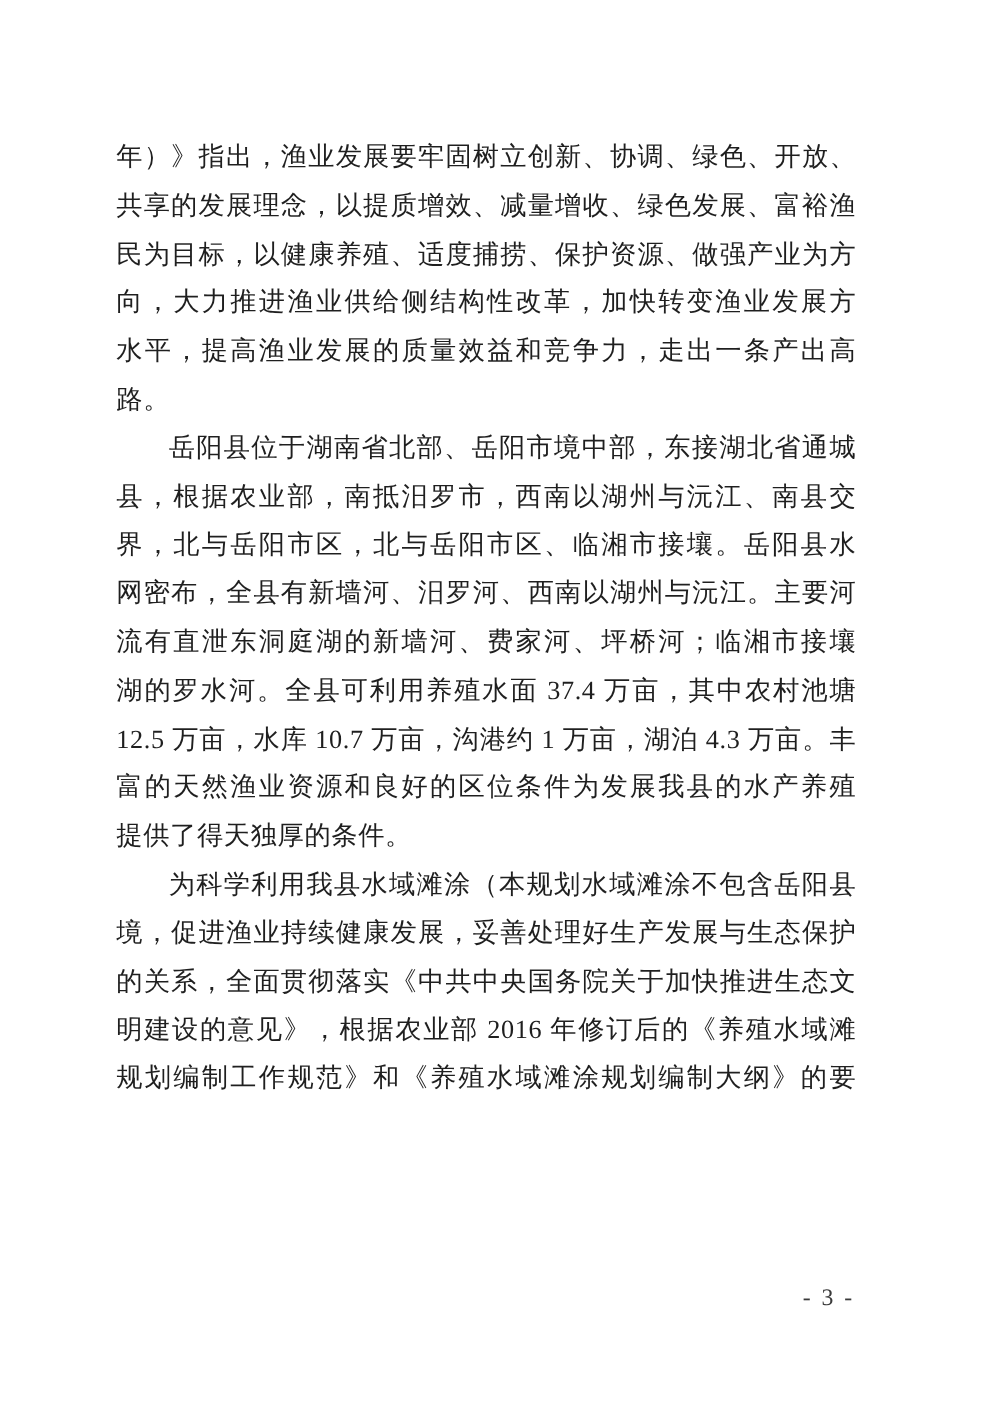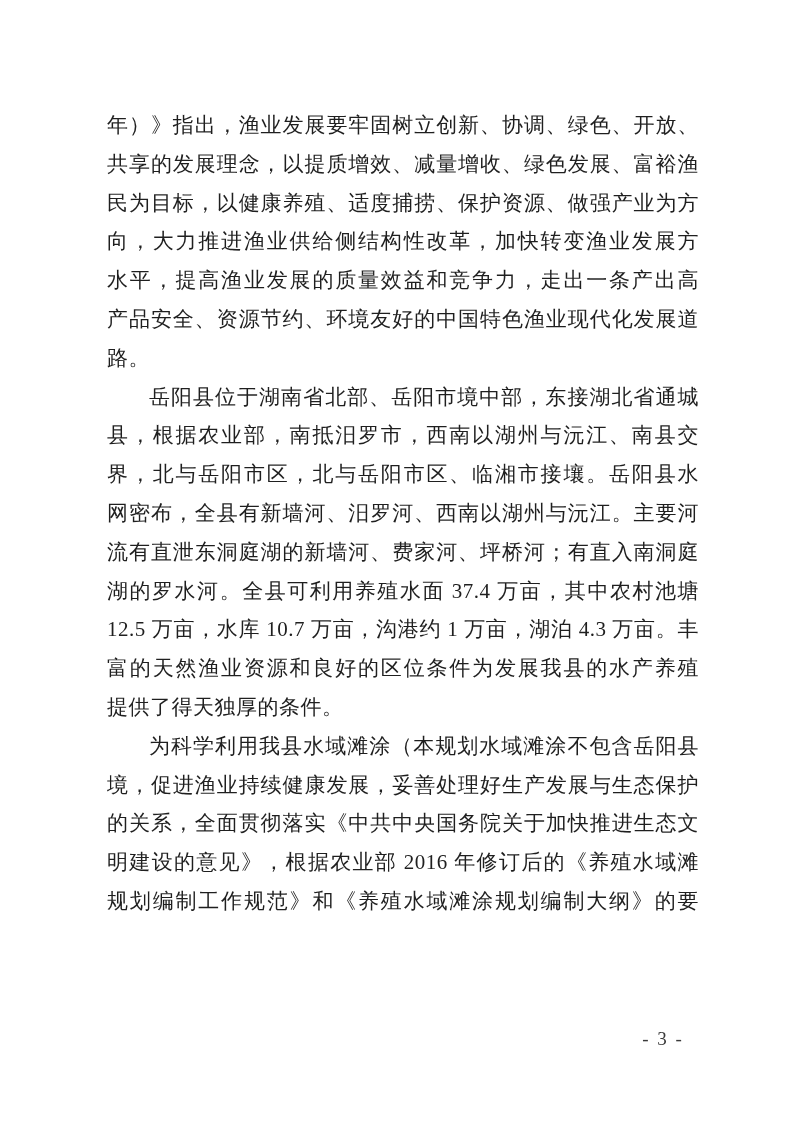--- a/index.html
+++ b/index.html
@@ -11,21 +11,21 @@
     position: relative;
     width: 793px;
     height: 1121px;
     background: #ffffff;
     overflow: hidden;
     font-family: "Liberation Serif", "DejaVu Serif", serif;
     color: #1f1f1f;
   }
   .text-block {
     position: absolute;
-    left: 107px;
+    left: 93px;
     top: 106px;
     width: 592px;
   }
   .paragraph {
     margin: 0;
     padding: 0;
   }
   .line {
     font-size: 21px;
     line-height: 38.8px;
@@ -57,29 +57,28 @@
 <body>
 
 <div class="page">
   <div class="text-block" id="text-block">
       <div class="paragraph">
         <div class="line">年）》指出，渔业发展要牢固树立创新、协调、绿色、开放、</div>
         <div class="line">共享的发展理念，以提质增效、减量增收、绿色发展、富裕渔</div>
         <div class="line">民为目标，以健康养殖、适度捕捞、保护资源、做强产业为方</div>
         <div class="line">向，大力推进渔业供给侧结构性改革，加快转变渔业发展方式，</div>
         <div class="line">水平，提高渔业发展的质量效益和竞争力，走出一条产出高效、</div>
-        <div class="line">产品安全、资源节约、环境友好的中国特色渔业现代化发展道</div>
         <div class="line endline">路。</div>
       </div>
       <div class="paragraph">
         <div class="line indent">岳阳县位于湖南省北部、岳阳市境中部，东接湖北省通城</div>
         <div class="line">县，根据农业部，南抵汨罗市，西南以湖州与沅江、南县交</div>
         <div class="line">界，北与岳阳市区，北与岳阳市区、临湘市接壤。岳阳县水</div>
         <div class="line">网密布，全县有新墙河、汨罗河、西南以湖州与沅江。主要河</div>
-        <div class="line">流有直泄东洞庭湖的新墙河、费家河、坪桥河；有直入南洞庭</div>
+        <div class="line">流有直泄东洞庭湖的新墙河、费家河、坪桥河；临湘市接壤</div>
         <div class="line">湖的罗水河。全县可利用养殖水面 37.4 万亩，其中农村池塘</div>
         <div class="line">12.5 万亩，水库 10.7 万亩，沟港约 1 万亩，湖泊 4.3 万亩。丰</div>
         <div class="line">富的天然渔业资源和良好的区位条件为发展我县的水产养殖</div>
         <div class="line endline">提供了得天独厚的条件。</div>
       </div>
       <div class="paragraph">
         <div class="line indent">为科学利用我县水域滩涂（本规划水域滩涂不包含岳阳县</div>
         <div class="line">境，促进渔业持续健康发展，妥善处理好生产发展与生态保护</div>
         <div class="line">的关系，全面贯彻落实《中共中央国务院关于加快推进生态文</div>
         <div class="line">明建设的意见》，根据农业部 2016 年修订后的《养殖水域滩涂</div>

